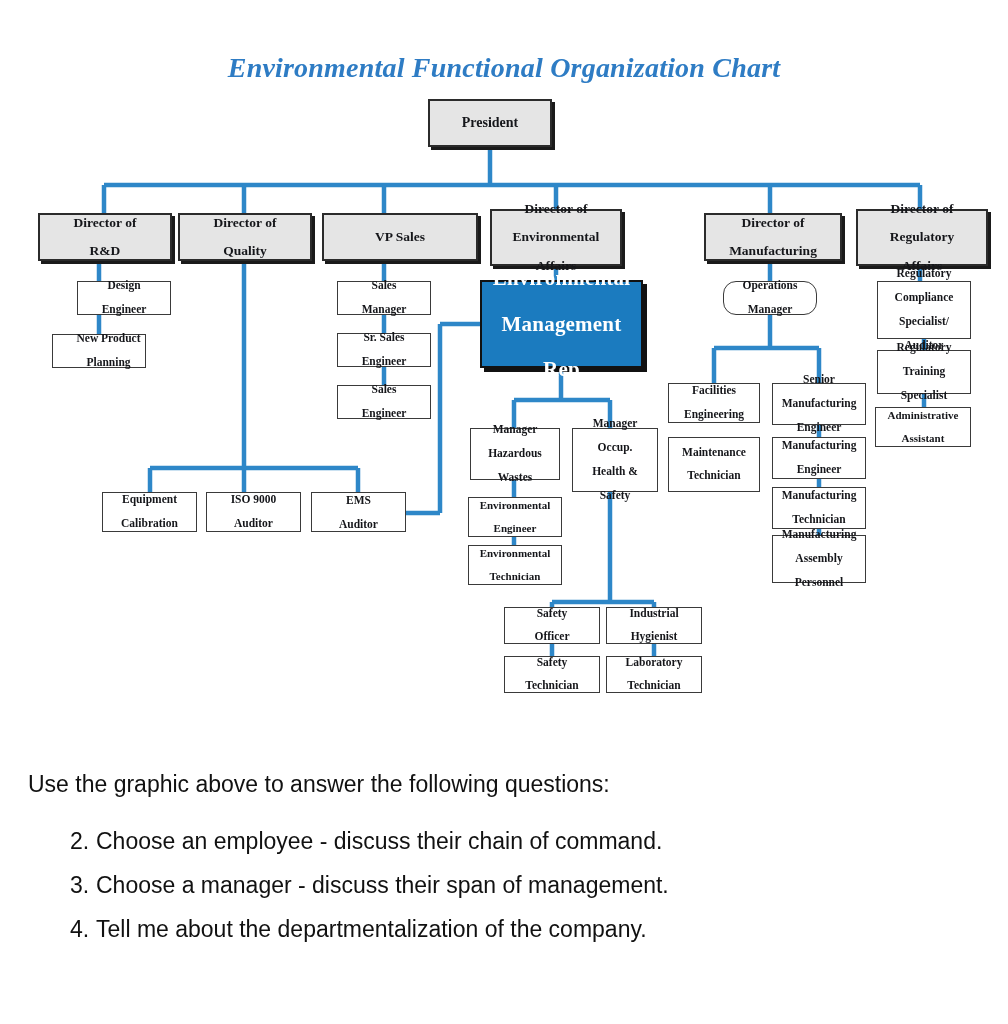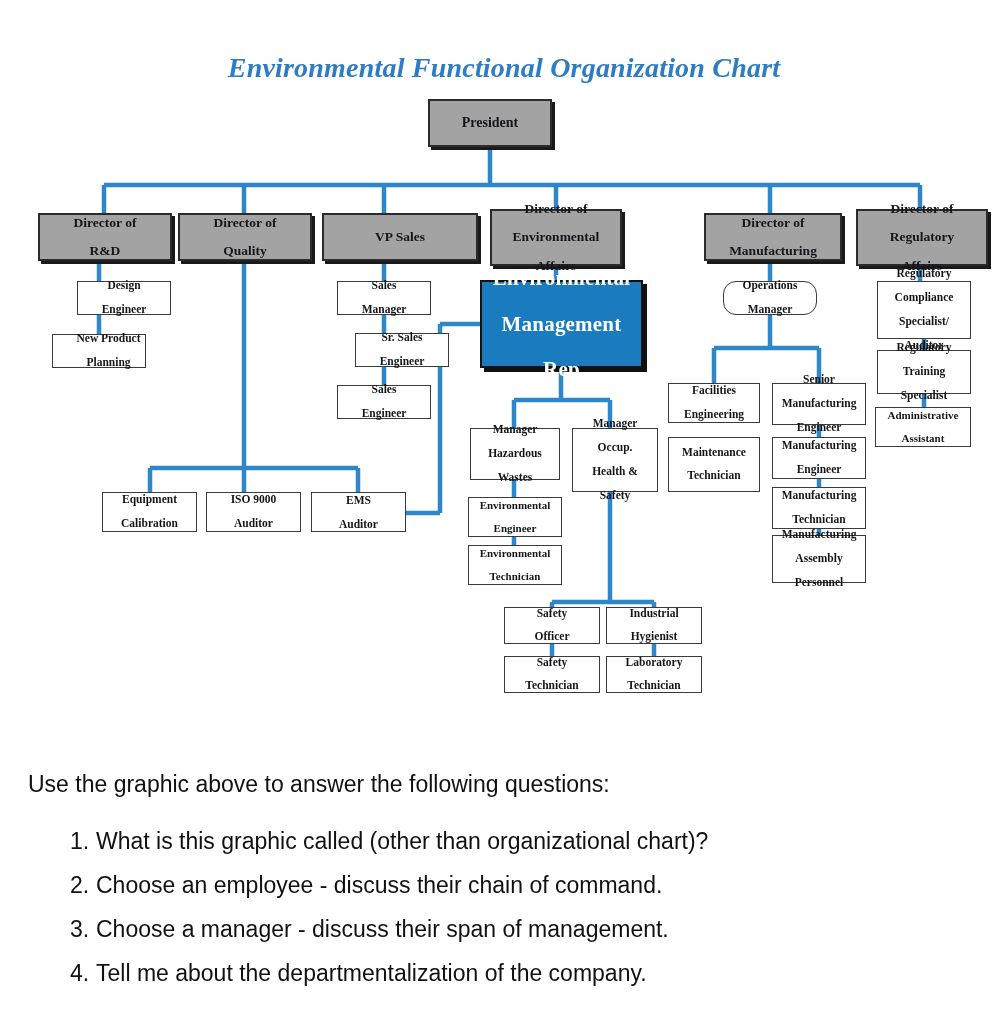--- a/index.html
+++ b/index.html
@@ -32,21 +32,21 @@
     line-height:1.04;
     font-family:"Liberation Serif", serif;
     font-weight:bold;
     color:#15161a;
     z-index:3;
   }
   .node span{display:block;padding:0 2px;}
 
   
   .lv1,.lv2{
-    background:#a3a3a3;
+    background:#e5e5e5;
     border:2.5px solid #2b2b2b;
     box-shadow:3px 3px 0 0 #1a1a1a;
     font-size:13.5px;
   }
   .lv1{font-size:14px;}
 
   
   .hilite{
     background:#1B7BBF;
     border:2.5px solid #111111;
@@ -223,21 +223,21 @@
       <span>Planning</span>
     </span>
   </div>
 
   <div class="node leaf" style="left:337px;top:281px;width:94px;height:34px;">
     <span>
       <span>Sales</span><br>
       <span>Manager</span>
     </span>
   </div>
-  <div class="node leaf" style="left:337px;top:333px;width:94px;height:34px;margin-left:18px;">
+  <div class="node leaf" style="left:337px;top:333px;width:94px;height:34px;">
     <span>
       <span>Sr. Sales</span><br>
       <span>Engineer</span>
     </span>
   </div>
   <div class="node leaf" style="left:337px;top:385px;width:94px;height:34px;">
     <span>
       <span>Sales</span><br>
       <span>Engineer</span>
     </span>
@@ -381,23 +381,20 @@
       <span>Administrative</span><br>
       <span>Assistant</span>
     </span>
   </div>
 
 </div>
 
 <div id="questions">
   <div class="q-intro">Use the graphic above to answer the following questions:</div>
   <ol class="q-list">
-    <li>
-      <span class="q-num">1.</span><span>What is this graphic called (other than organizational chart)?</span>
-    </li>
     <li>
       <span class="q-num">2.</span><span>Choose an employee - discuss their chain of command.</span>
     </li>
     <li>
       <span class="q-num">3.</span><span>Choose a manager - discuss their span of management.</span>
     </li>
     <li>
       <span class="q-num">4.</span><span>Tell me about the departmentalization of the company.</span>
     </li>
   </ol>

